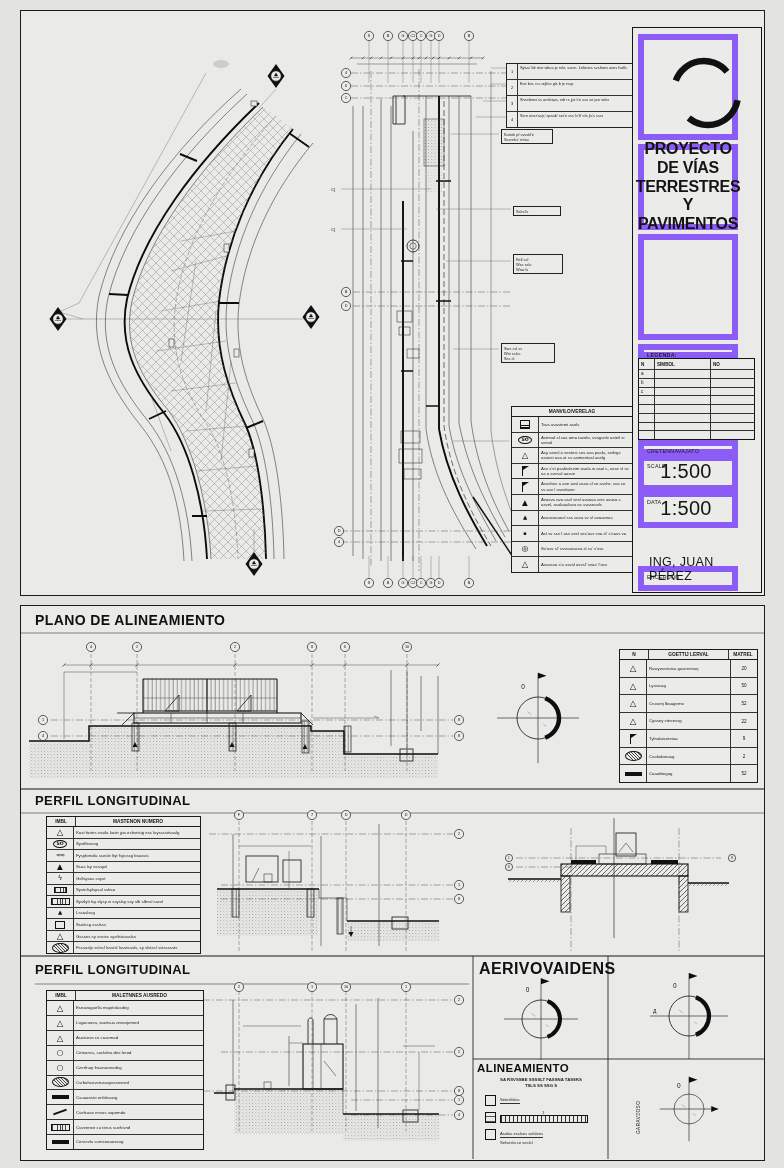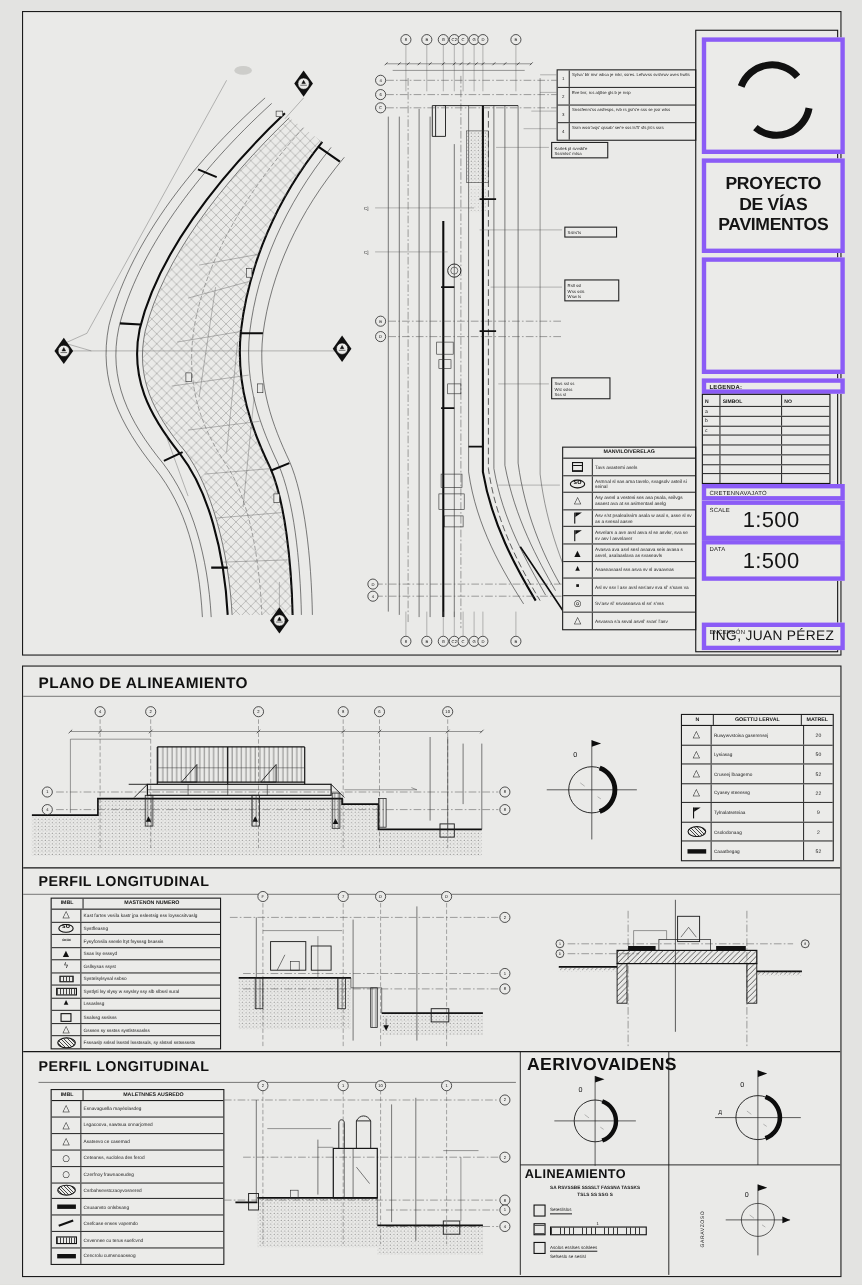--- a/index.html
+++ b/index.html
@@ -17,21 +17,21 @@
   .s08{stroke:#1e1e1e;stroke-width:.85;fill:none}
   .s1{stroke:#161616;stroke-width:1.1;fill:none}
   .s14{stroke:#0f0f0f;stroke-width:1.5;fill:none}
   .s17{stroke:#0c0c0c;stroke-width:1.9;fill:none}
   .sd{stroke:#4a4a4a;stroke-width:.45;fill:none;stroke-dasharray:7 2 1.5 2}
   .sd2{stroke:#555;stroke-width:.45;fill:none;stroke-dasharray:4 2}
   .sdl{stroke:#333;stroke-width:.7;fill:none;stroke-dasharray:6 3}
   text.bt{font:4px "Liberation Sans",sans-serif;fill:#111}
   
   #tblock{position:absolute;left:611px;top:16px;width:130px;height:566px;border:1.3px solid #141414;box-sizing:border-box}
-  .tbx{position:absolute;left:5px;width:130px;border:4px solid #8b5cf6;box-sizing:border-box;background:#ebebe9}
+  .tbx{position:absolute;left:5px;width:100px;border:6px solid #8b5cf6;box-sizing:border-box;background:#ebebe9}
   .tb-title{display:flex;flex-direction:column;justify-content:center;align-items:center;
             font-weight:bold;font-size:16px;line-height:1.18;letter-spacing:-.3px;text-align:center}
   .tb-lab{position:absolute;left:3px;top:2px;font-size:5.4px;letter-spacing:.2px;color:#1a1a1a}
   .tb-val{position:absolute;left:0;right:4px;bottom:2px;text-align:center;font-size:20px;letter-spacing:.3px}
   .tb-val.md{font-size:14px}.tb-val.sm{font-size:12.5px;text-align:left;left:5px}
   #mini-table{position:absolute;left:5px;top:330px;width:117px;height:82px;border:1px solid #141414;
               display:flex;flex-direction:column;box-sizing:border-box}
   .mrow{display:flex;flex:1;border-bottom:.6px solid #333}
   .mrow:last-child{border-bottom:none}
   .mc{border-right:.6px solid #333;font-size:4.6px;display:flex;align-items:center;padding-left:2px;box-sizing:border-box}
@@ -380,20 +380,21 @@
     <div id="tblock">
       <div class="tbx" style="top:6px;height:106px">
         <svg width="115" height="104" viewBox="0 0 115 104">
           <path d="M 31.8,40.7 A 30 30 0 0 1 83,31.7" stroke="#111" stroke-width="6.4" fill="none"></path>
           <path d="M 93.5,60.2 A 30 30 0 0 1 44.7,78" stroke="#111" stroke-width="6.4" fill="none"></path>
         </svg>
       </div>
       <div class="tbx tb-title" style="top:116px;height:86px">
         <div>PROYECTO</div>
         <div>DE VÍAS</div>
+        <div>TERRESTRES Y</div>
         <div>PAVIMENTOS</div>
       </div>
       <div class="tbx" style="top:206px;height:106px"></div>
       <div class="tbx" style="top:316px;height:14px">
         <span class="tb-lab" style="font-weight:bold">LEGENDA:</span>
       </div>
       <div id="mini-table">
           <div class="mrow" style="font-weight: bold; flex: 0 0 10px;">
             <span class="mc c1">N</span>
             <span class="mc c2">SIMBOL</span>

